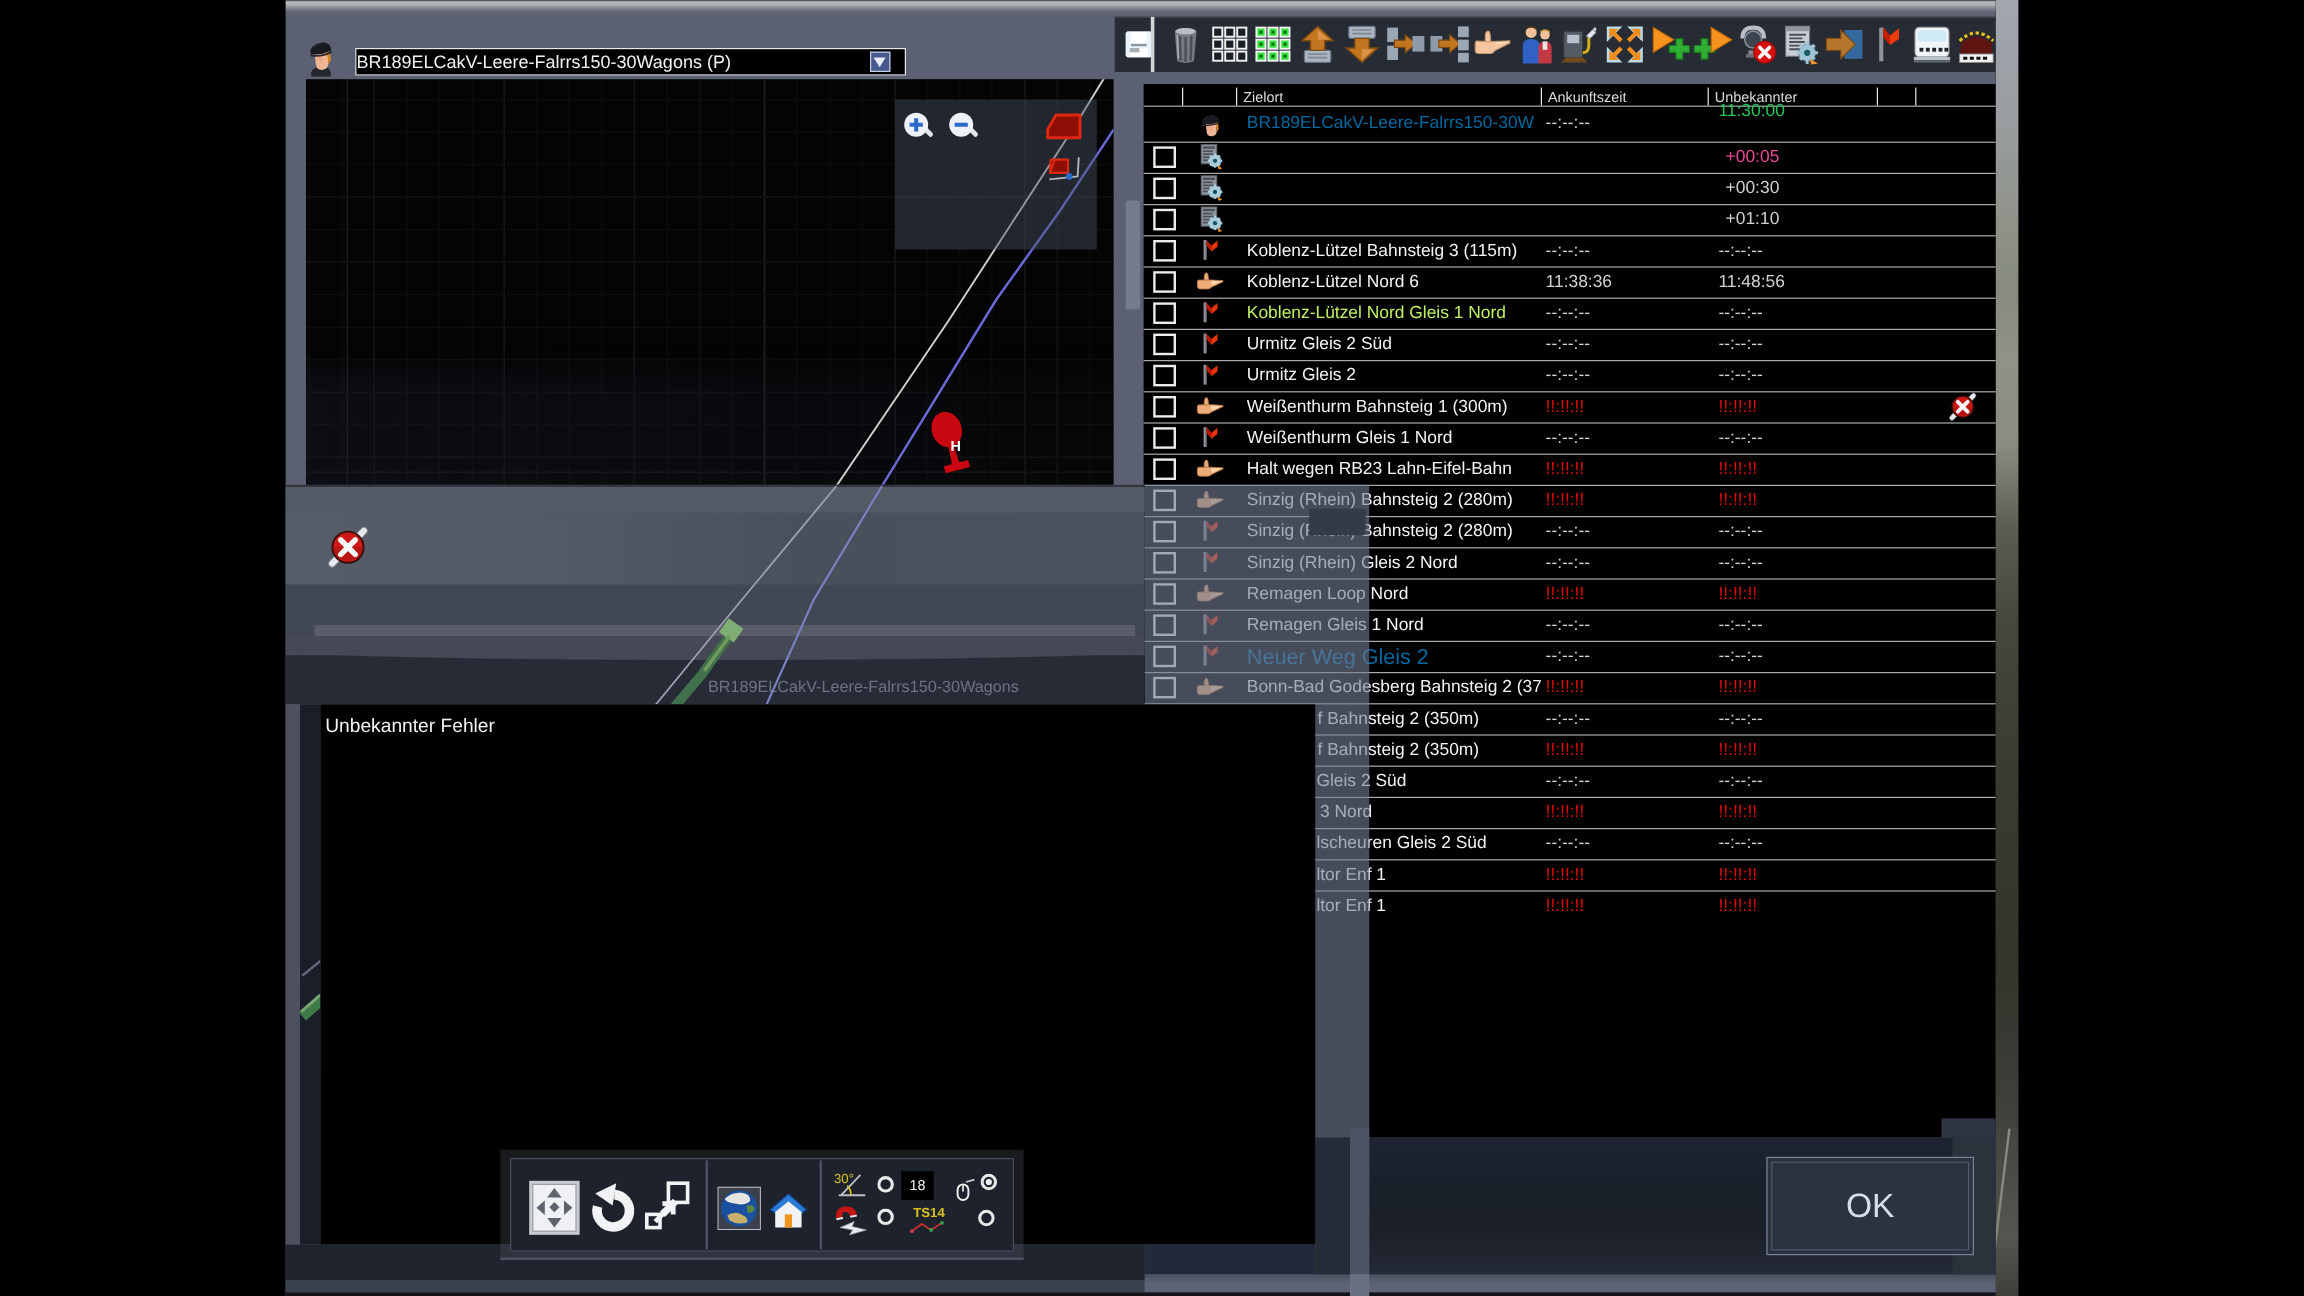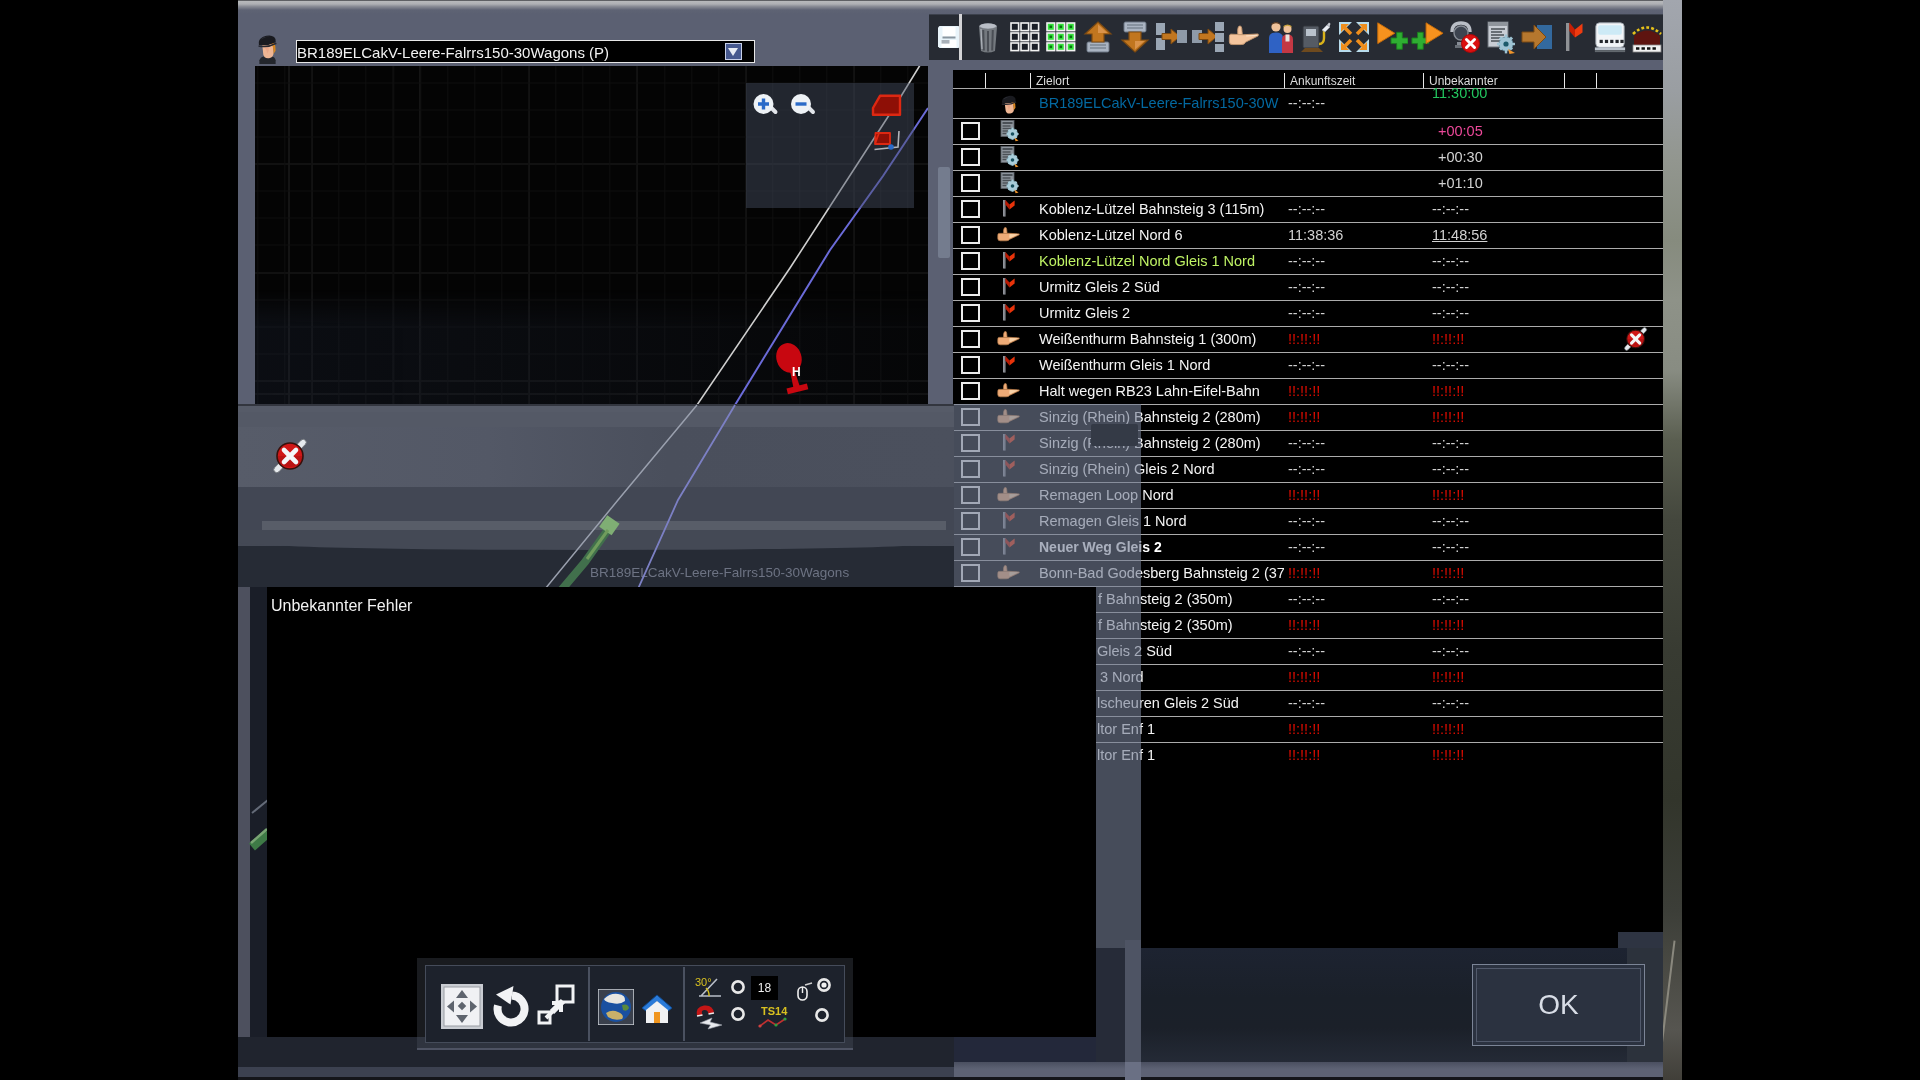--- a/index.html
+++ b/index.html
@@ -381,21 +381,21 @@
 <div class="abs" style="left:1432px;top:200px;color:#d2d2d2;font-size:14.5px;line-height:19px;">--:--:--</div>
 <div class="abs" style="left:953px;top:248px;width:710px;height:1px;background:#ababab;"></div>
 <div class="abs" style="left:961px;top:226px;width:19px;height:18px;border:2px solid #ececec;background:#000;"></div>
 <div class="abs" style="left:996px;top:224px;"><svg width="26" height="22" viewBox="0 0 26 22" style="">
       <path d="M2.8 9.4 Q1.8 9.4 1.8 11.4 L1.8 14.6 Q1.8 16.8 4.2 16.8 L10.2 16.8 Q12.8 16.8 13.4 15.4 L22.8 11 Q23.6 10.6 23.2 9.9 L13.2 9.3 Z" fill="#eeab77" stroke="#b97d4a" stroke-width="0.7"></path>
       <path d="M7.6 9.4 Q7.2 4.4 8.9 3.5 Q10.5 2.9 10.7 5.4 L11.1 9.4 Z" fill="#eeab77" stroke="#b97d4a" stroke-width="0.7"></path>
       <path d="M13.6 10 L22.6 10.3 L13.8 14.2 Q13 13 13.6 10 Z" fill="#f8d2a8"></path>
     </svg></div>
 <div class="abs" style="left:1039px;top:226px;width:245px;height:19px;overflow:hidden;color:#f4f4f4;font-size:14.5px;line-height:19px;white-space:nowrap;">Koblenz-Lützel Nord 6</div>
 <div class="abs" style="left:1288px;top:226px;color:#d2d2d2;font-size:14.5px;line-height:19px;">11:38:36</div>
-<div class="abs" style="left:1432px;top:226px;color:#d2d2d2;font-size:14.5px;line-height:19px;text-decoration:underline;">11:48:56</div>
+<div class="abs" style="left:1432px;top:226px;color:#d2d2d2;font-size:14.5px;line-height:19px;">11:48:56</div>
 <div class="abs" style="left:953px;top:274px;width:710px;height:1px;background:#ababab;"></div>
 <div class="abs" style="left:961px;top:252px;width:19px;height:18px;border:2px solid #ececec;background:#000;"></div>
 <div class="abs" style="left:996px;top:250px;"><svg width="26" height="22" viewBox="0 0 26 22" style="">
       <rect x="7" y="2" width="2.4" height="16.5" fill="#90939a"></rect>
       <rect x="8.6" y="2" width="0.8" height="16.5" fill="#6e7178"></rect>
       <path d="M9.4 2 L13.5 6.6 L13.5 11.6 L9.4 6.6 Z" fill="#bb1902"></path>
       <path d="M13.5 6.6 L18.6 2.4 L18.6 7.6 L13.5 11.6 Z" fill="#e8330a"></path>
     </svg></div>
 <div class="abs" style="left:1039px;top:252px;width:245px;height:19px;overflow:hidden;color:#bef264;font-size:14.5px;line-height:19px;white-space:nowrap;">Koblenz-Lützel Nord Gleis 1 Nord</div>
 <div class="abs" style="left:1288px;top:252px;color:#d2d2d2;font-size:14.5px;line-height:19px;">--:--:--</div>
@@ -516,21 +516,21 @@
 <div class="abs" style="left:1288px;top:512px;color:#d2d2d2;font-size:14.5px;line-height:19px;">--:--:--</div>
 <div class="abs" style="left:1432px;top:512px;color:#d2d2d2;font-size:14.5px;line-height:19px;">--:--:--</div>
 <div class="abs" style="left:953px;top:560px;width:710px;height:1px;background:#ababab;"></div>
 <div class="abs" style="left:961px;top:538px;width:19px;height:18px;border:2px solid #ececec;background:#000;"></div>
 <div class="abs" style="left:996px;top:536px;"><svg width="26" height="22" viewBox="0 0 26 22" style="">
       <rect x="7" y="2" width="2.4" height="16.5" fill="#90939a"></rect>
       <rect x="8.6" y="2" width="0.8" height="16.5" fill="#6e7178"></rect>
       <path d="M9.4 2 L13.5 6.6 L13.5 11.6 L9.4 6.6 Z" fill="#bb1902"></path>
       <path d="M13.5 6.6 L18.6 2.4 L18.6 7.6 L13.5 11.6 Z" fill="#e8330a"></path>
     </svg></div>
-<div class="abs" style="left:1039px;top:538px;width:245px;height:19px;overflow:hidden;color:#ffffff;font-size:14px;line-height:19px;white-space:nowrap;font-weight:bold;">Neuer Weg Gleis 2</div>
+<div class="abs" style="left:1039px;top:538px;width:245px;height:19px;overflow:hidden;color:#0369a1;font-size:18px;line-height:19px;white-space:nowrap;">Neuer Weg Gleis 2</div>
 <div class="abs" style="left:1288px;top:538px;color:#d2d2d2;font-size:14.5px;line-height:19px;">--:--:--</div>
 <div class="abs" style="left:1432px;top:538px;color:#d2d2d2;font-size:14.5px;line-height:19px;">--:--:--</div>
 <div class="abs" style="left:953px;top:586px;width:710px;height:1px;background:#ababab;"></div>
 <div class="abs" style="left:961px;top:564px;width:19px;height:18px;border:2px solid #ececec;background:#000;"></div>
 <div class="abs" style="left:996px;top:562px;"><svg width="26" height="22" viewBox="0 0 26 22" style="">
       <path d="M2.8 9.4 Q1.8 9.4 1.8 11.4 L1.8 14.6 Q1.8 16.8 4.2 16.8 L10.2 16.8 Q12.8 16.8 13.4 15.4 L22.8 11 Q23.6 10.6 23.2 9.9 L13.2 9.3 Z" fill="#eeab77" stroke="#b97d4a" stroke-width="0.7"></path>
       <path d="M7.6 9.4 Q7.2 4.4 8.9 3.5 Q10.5 2.9 10.7 5.4 L11.1 9.4 Z" fill="#eeab77" stroke="#b97d4a" stroke-width="0.7"></path>
       <path d="M13.6 10 L22.6 10.3 L13.8 14.2 Q13 13 13.6 10 Z" fill="#f8d2a8"></path>
     </svg></div>
 <div class="abs" style="left:1039px;top:564px;width:245px;height:19px;overflow:hidden;color:#f4f4f4;font-size:14.5px;line-height:19px;white-space:nowrap;">Bonn-Bad Godesberg Bahnsteig 2 (37</div>

